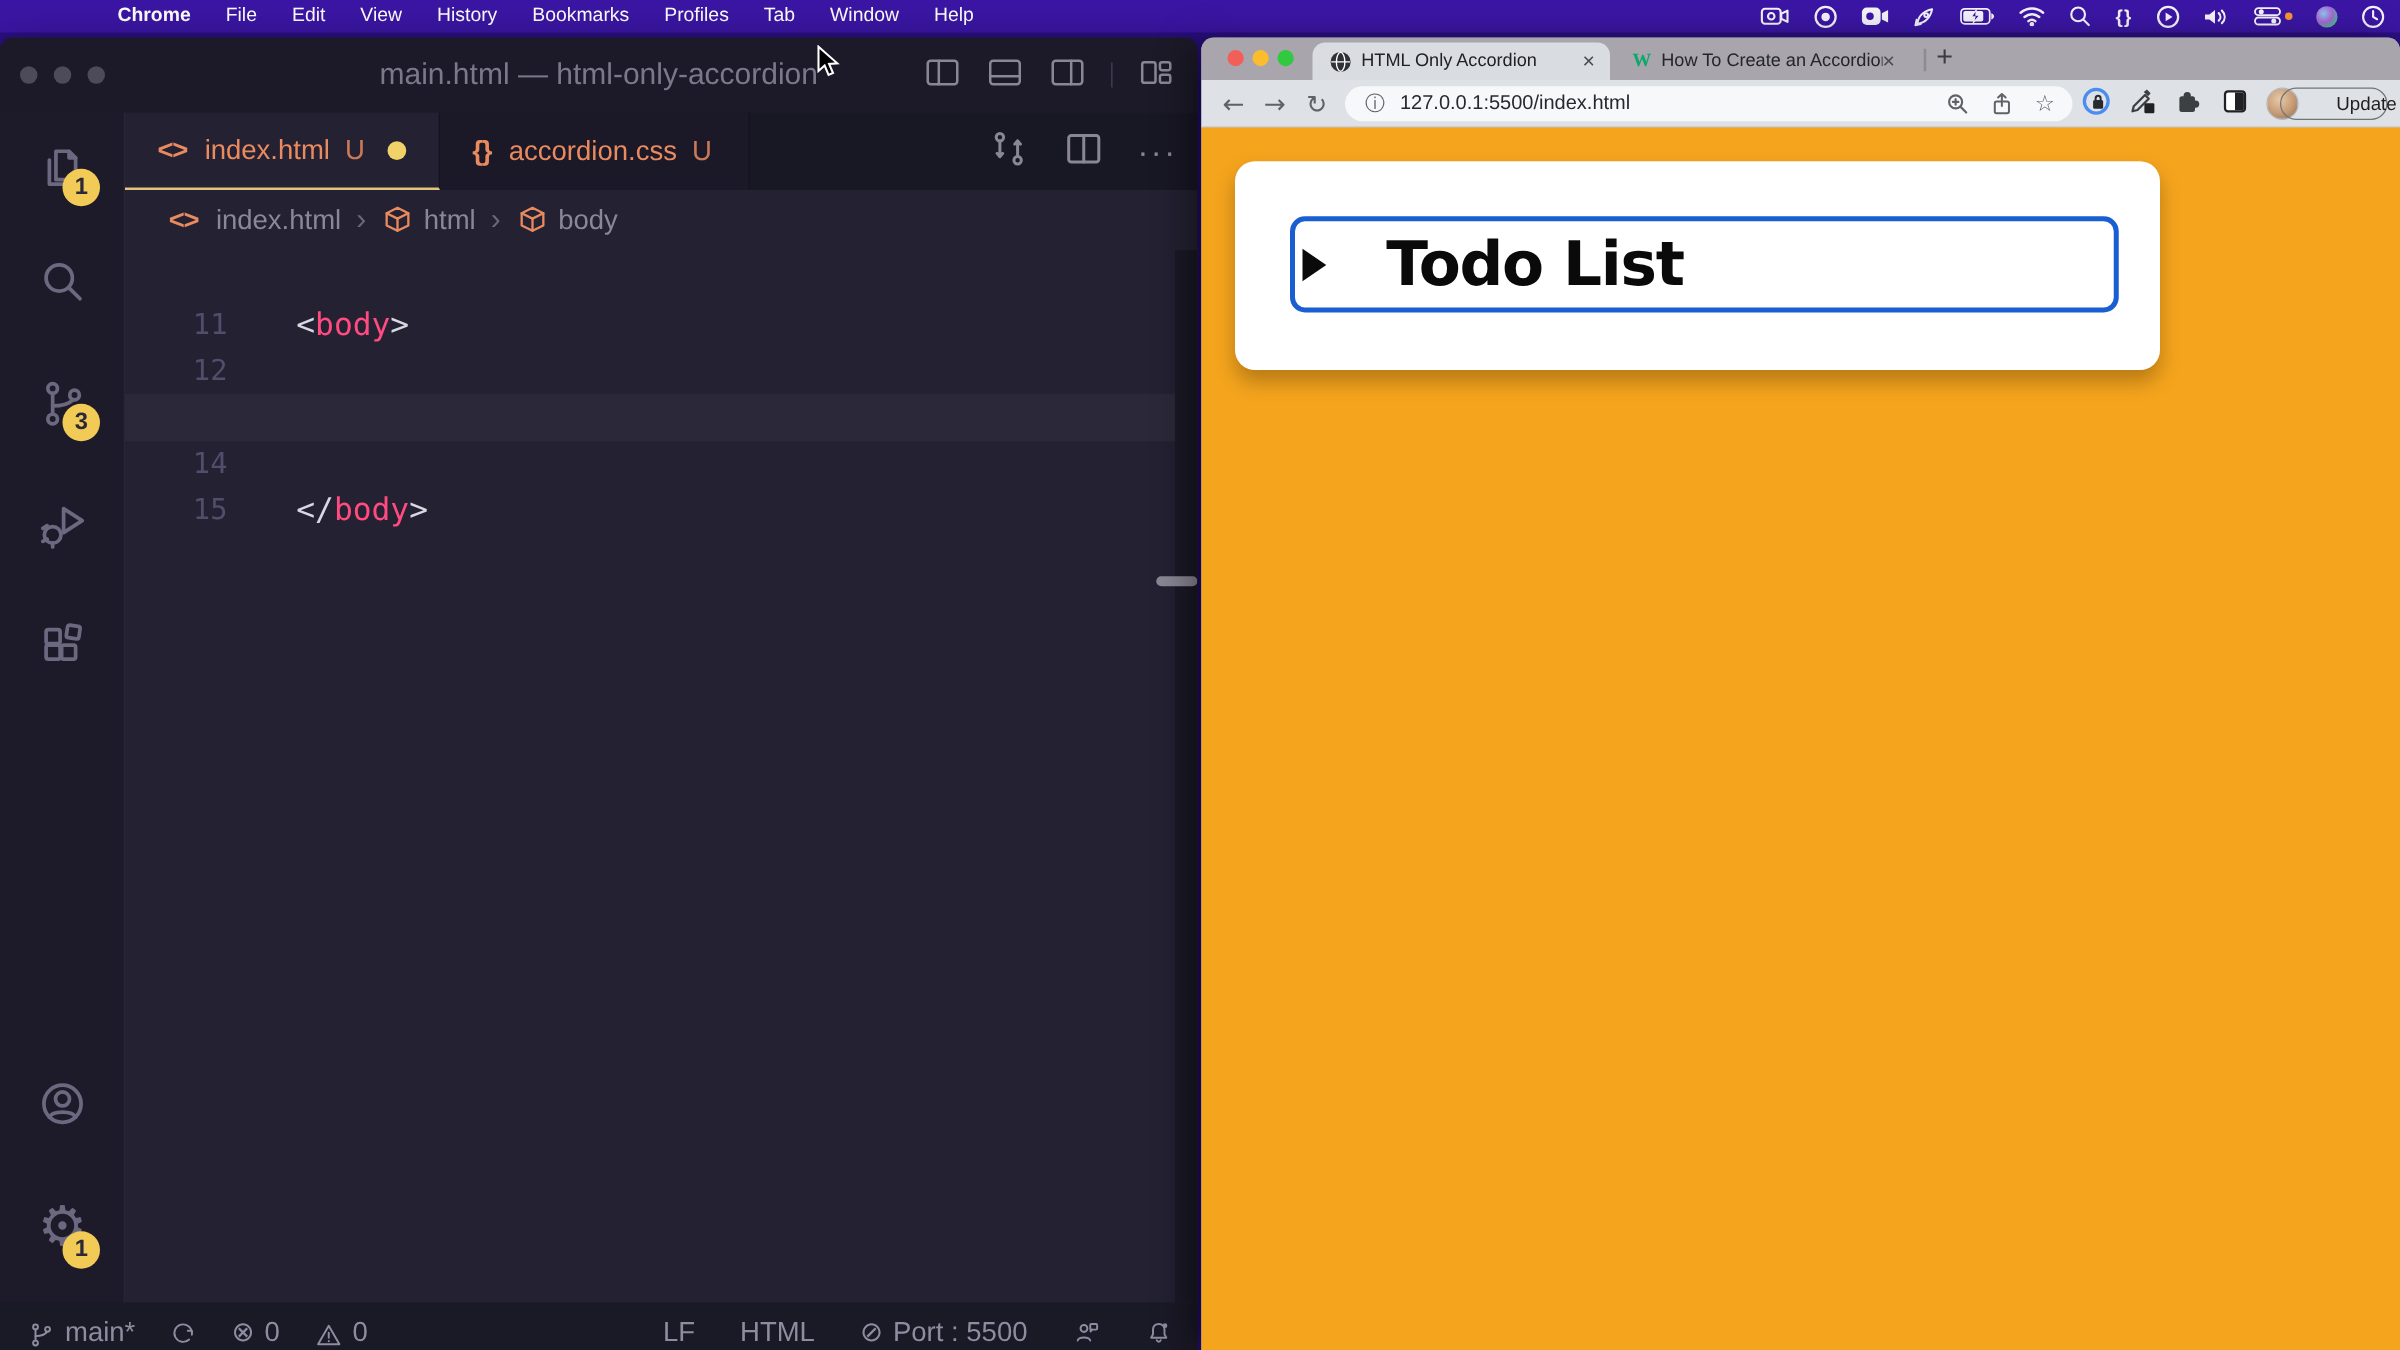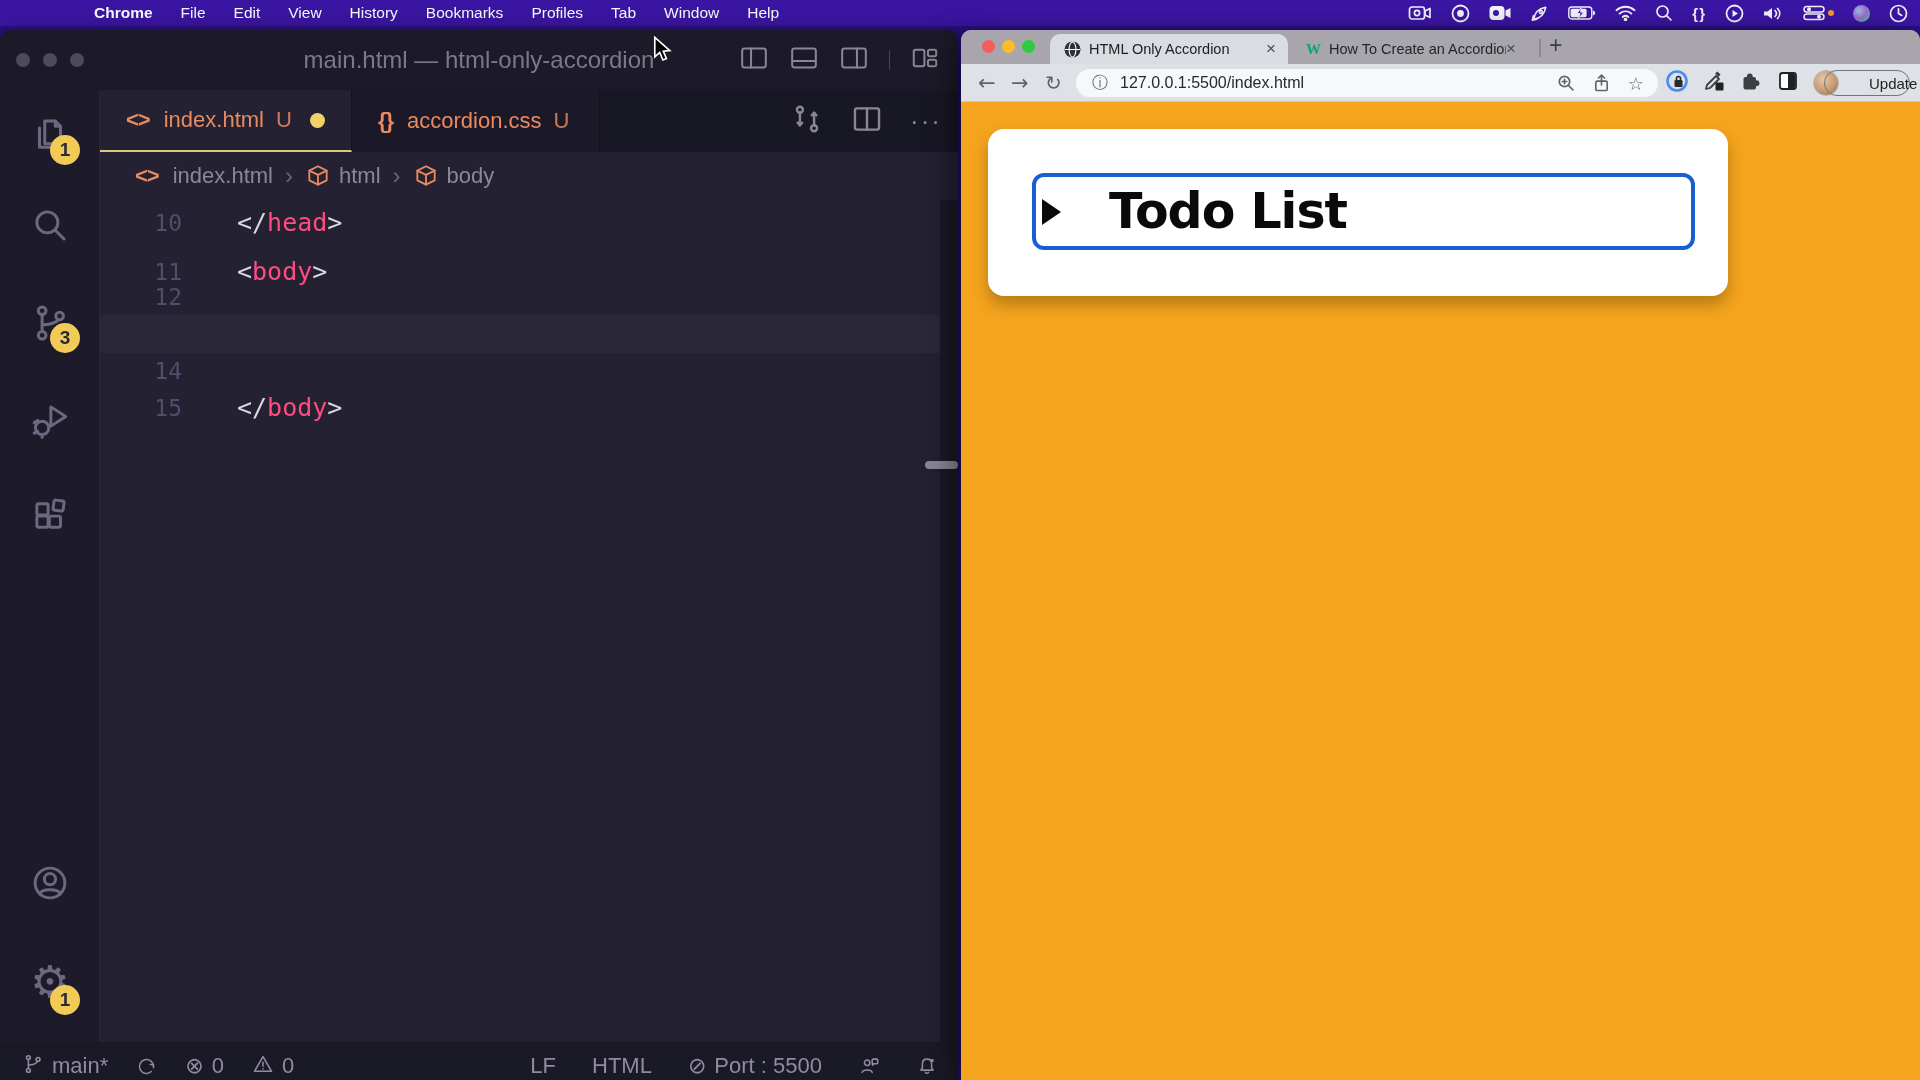--- a/index.html
+++ b/index.html
@@ -66,21 +66,21 @@
   .cline .ctext { position:absolute; left:137px; white-space:pre; }
   .cline .punc { color:#d8d8e2; }
   .cline .tag { color:#ff4b7f; }
   .cline.cur .lnum { color:#e9e7f4; }
   .cur-line-bg { position:absolute; left:0; right:18px; top:115px; height:38px; background:#2b2939; }
 
   .vs-statusbar { position:absolute; left:0; bottom:0; width:100%; height:38px; background:#1a1926;
                   display:flex; align-items:center; color:#8f8ca0; font-size:22px; }
   .sb-left { display:flex; align-items:center; margin-left:22px; gap:28px; }
   .sb-right { position:absolute; right:20px; display:flex; align-items:center; gap:36px; }
-  .sb-item { display:flex; align-items:flex-start; gap:8px;margin-top:10px; }
+  .sb-item { display:flex; align-items:flex-end; gap:8px;margin-top:10px; }
   .sb-glyph { font-size:22px; font-family:"DejaVu Sans",sans-serif; }
 
   
   .chrome { position:absolute; left:961px; top:30px; width:959px; height:1050px; border-radius:10px 10px 0 0;
             overflow:hidden; box-shadow:-8px 4px 30px rgba(0,0,0,.45); background:#a8a5ad; }
   .cr-tabstrip { position:absolute; left:0; top:0; width:100%; height:34px; background:#a8a5ad; }
   .traffic { position:absolute; top:10px; width:13px; height:13px; border-radius:50%; }
   .t-red { left:21px; background:#f25f58; } .t-yellow { left:41px; background:#fbbd2e; } .t-green { left:61px; background:#30c940; }
   .cr-tab { position:absolute; top:4px; height:30px; display:flex; align-items:center; font-size:14.5px; color:#202124; }
   .cr-tab.active { left:89px; width:238px; background:#d9dce1; border-radius:10px 10px 0 0; }
@@ -365,25 +365,21 @@
           <path d="M12 11v9"></path>
         </svg>
       <span>body</span>
     </div>
 
     <div class="vs-editor">
       <div class="cur-line-bg"></div>
       <div class="minimap-strip"></div>
       <div class="vs-scroll-thumb"></div>
 
-      <div class="cline" style="top:4px">
-        <span class="lnum">10</span>
-        <span class="ctext"><span class="punc">&lt;/</span><span class="tag">head</span><span class="punc">&gt;</span></span>
-      </div>
-      <div class="cline" style="top:53px">
+      <div class="cline" style="top:41px">
         <span class="lnum">11</span>
         <span class="ctext"><span class="punc">&lt;</span><span class="tag">body</span><span class="punc">&gt;</span></span>
       </div>
       <div class="cline" style="top:78px">
         <span class="lnum">12</span>
       </div>
       <div class="cline" style="top:152px">
         <span class="lnum">14</span>
       </div>
       <div class="cline" style="top:189px">

